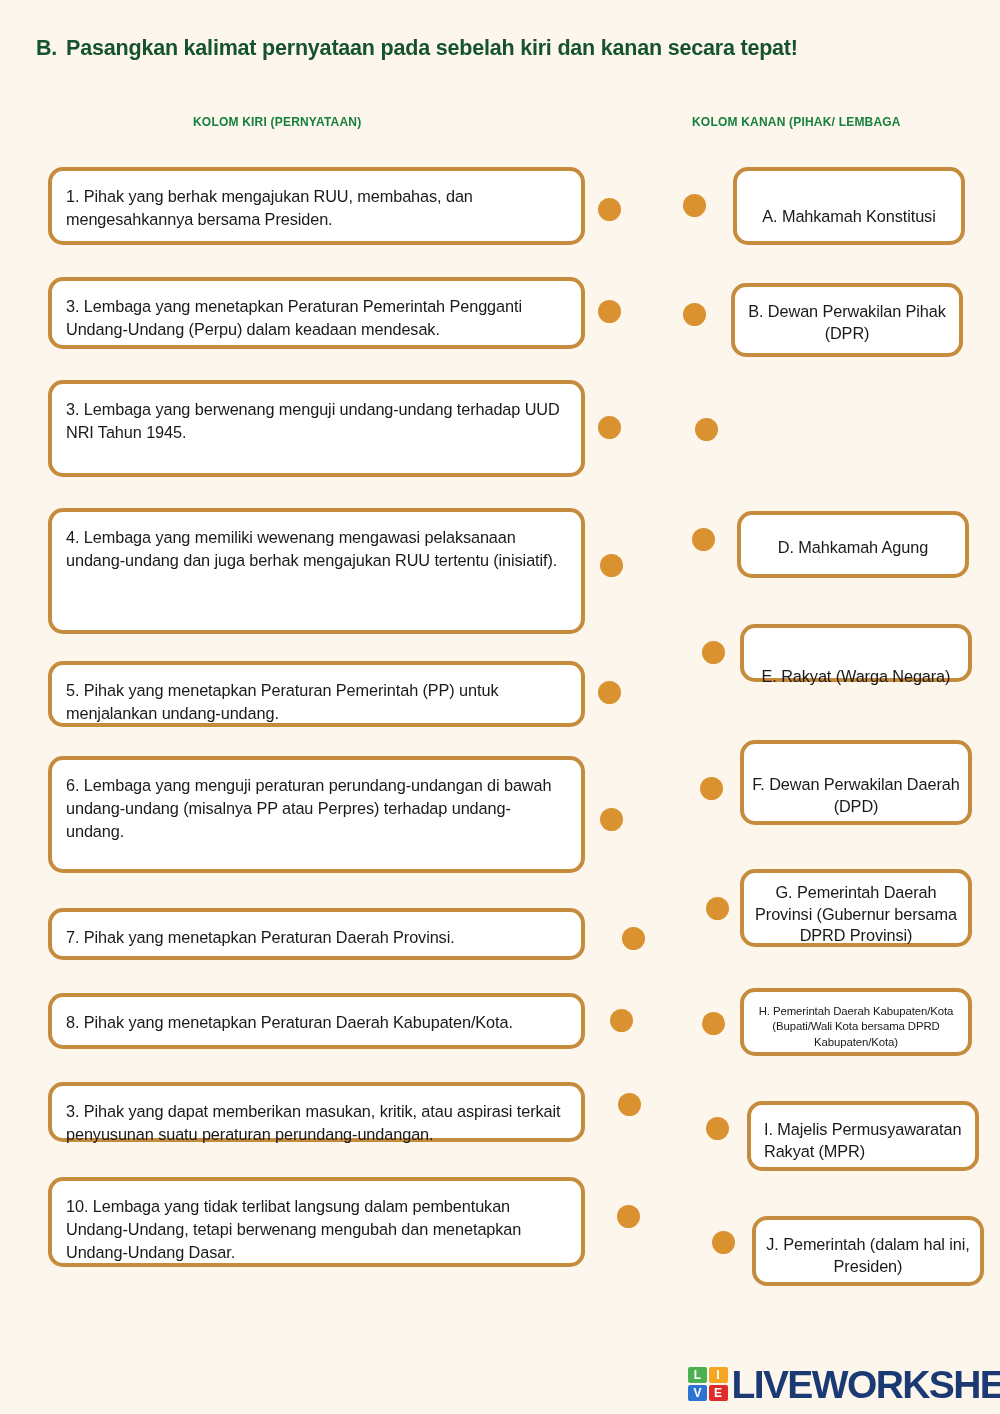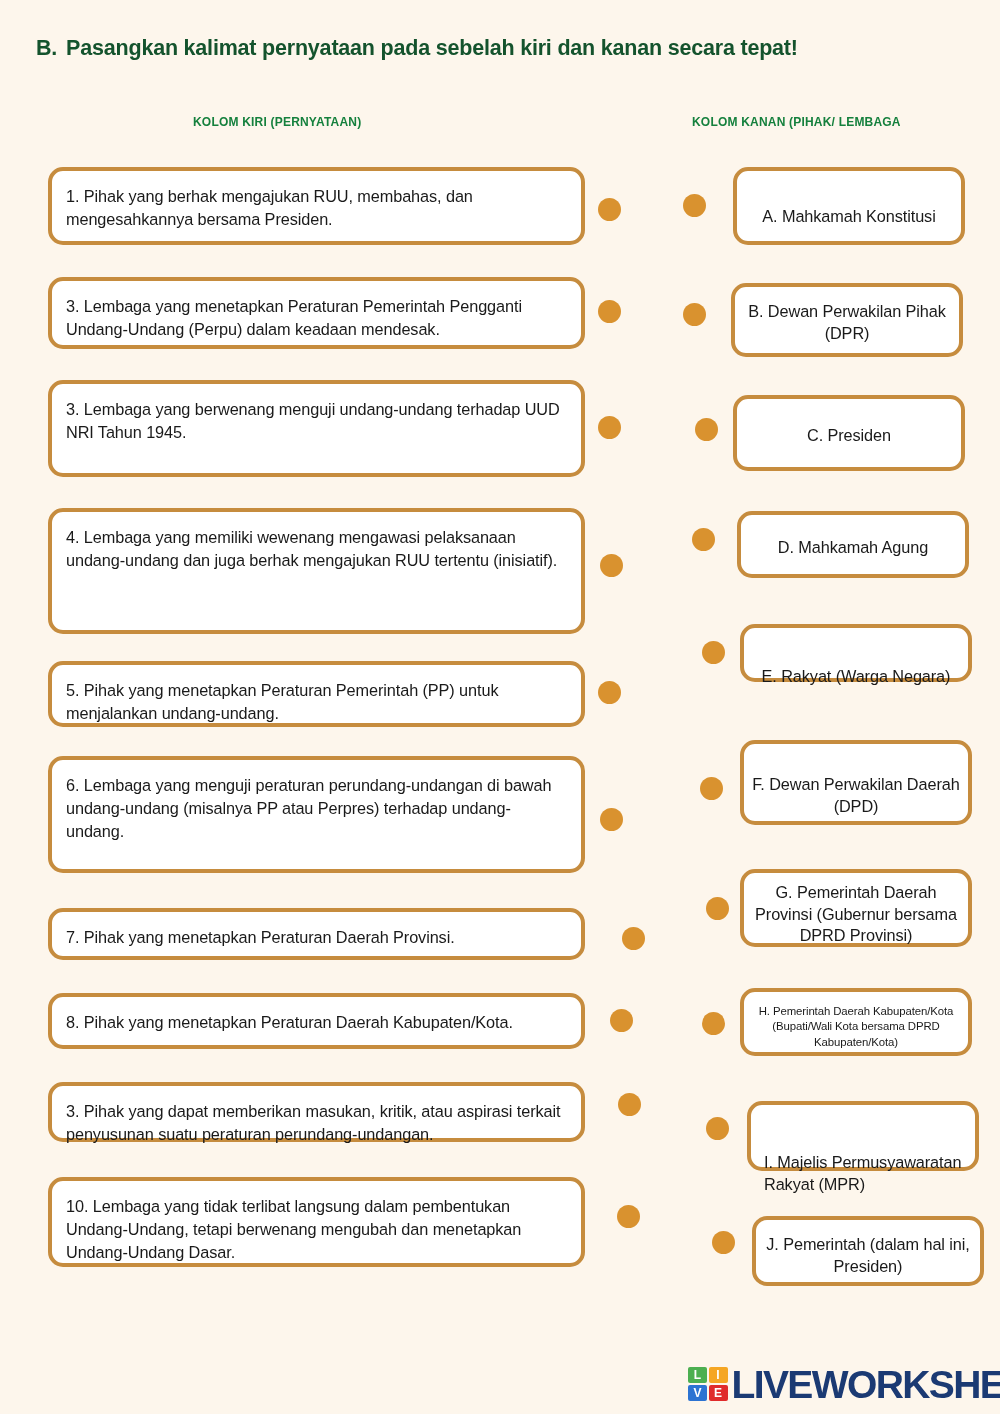--- a/index.html
+++ b/index.html
@@ -185,40 +185,37 @@
   <div class="box left" style="top:1177px;height:90px;">
       <span class="txt">10.  Lembaga yang tidak terlibat langsung dalam pembentukan Undang-Undang, tetapi berwenang mengubah dan menetapkan Undang-Undang Dasar.</span>
     </div>
 
   <div class="box right" style="left:733px;top:167px;height:78px;">
     <span class="txt" style="top:28px;margin-top:7px;">A. Mahkamah Konstitusi</span>
   </div>
   <div class="box right" style="left:731px;top:283px;height:74px;">
     <span class="txt wrap" style="top:14px;">B. Dewan Perwakilan Pihak (DPR)</span>
   </div>
-  <div class="box right" style="left:733px;top:395px;height:76px;">
-    <span class="txt" style="top:26px;">C. Presiden</span>
-  </div>
   <div class="box right" style="left:737px;top:511px;height:67px;">
     <span class="txt" style="top:22px;">D. Mahkamah Agung</span>
   </div>
   <div class="box right" style="left:740px;top:624px;height:58px;">
     <span class="txt" style="top:38px;">E. Rakyat (Warga Negara)</span>
   </div>
   <div class="box right" style="left:740px;top:740px;height:85px;">
     <span class="txt wrap" style="top:30px;">F. Dewan Perwakilan Daerah (DPD)</span>
   </div>
   <div class="box right" style="left:740px;top:869px;height:78px;">
     <span class="txt wrap" style="top:9px;">G. Pemerintah Daerah Provinsi (Gubernur bersama DPRD Provinsi)</span>
   </div>
   <div class="box right" style="left:740px;top:988px;height:68px;">
     <span class="txt tiny" style="top:12px;">H. Pemerintah Daerah Kabupaten/Kota (Bupati/Wali Kota bersama DPRD Kabupaten/Kota)</span>
   </div>
   <div class="box right" style="left:747px;top:1101px;height:70px;">
-    <span class="txt wrap" style="top:14px;padding:0 13px;text-align:left;margin-top:33px;">I. Majelis Permusyawaratan Rakyat (MPR)</span>
+    <span class="txt wrap" style="top:14px;padding:0 13px;text-align:left;">I. Majelis Permusyawaratan Rakyat (MPR)</span>
   </div>
   <div class="box right" style="left:752px;top:1216px;height:70px;">
     <span class="txt wrap" style="top:14px;">J. Pemerintah (dalam hal ini, Presiden)</span>
   </div>
 
   <div class="dot" style="left:598px;top:198px;"></div>
   <div class="dot" style="left:598px;top:300px;"></div>
   <div class="dot" style="left:598px;top:416px;"></div>
   <div class="dot" style="left:600px;top:554px;"></div>
   <div class="dot" style="left:598px;top:681px;"></div>

